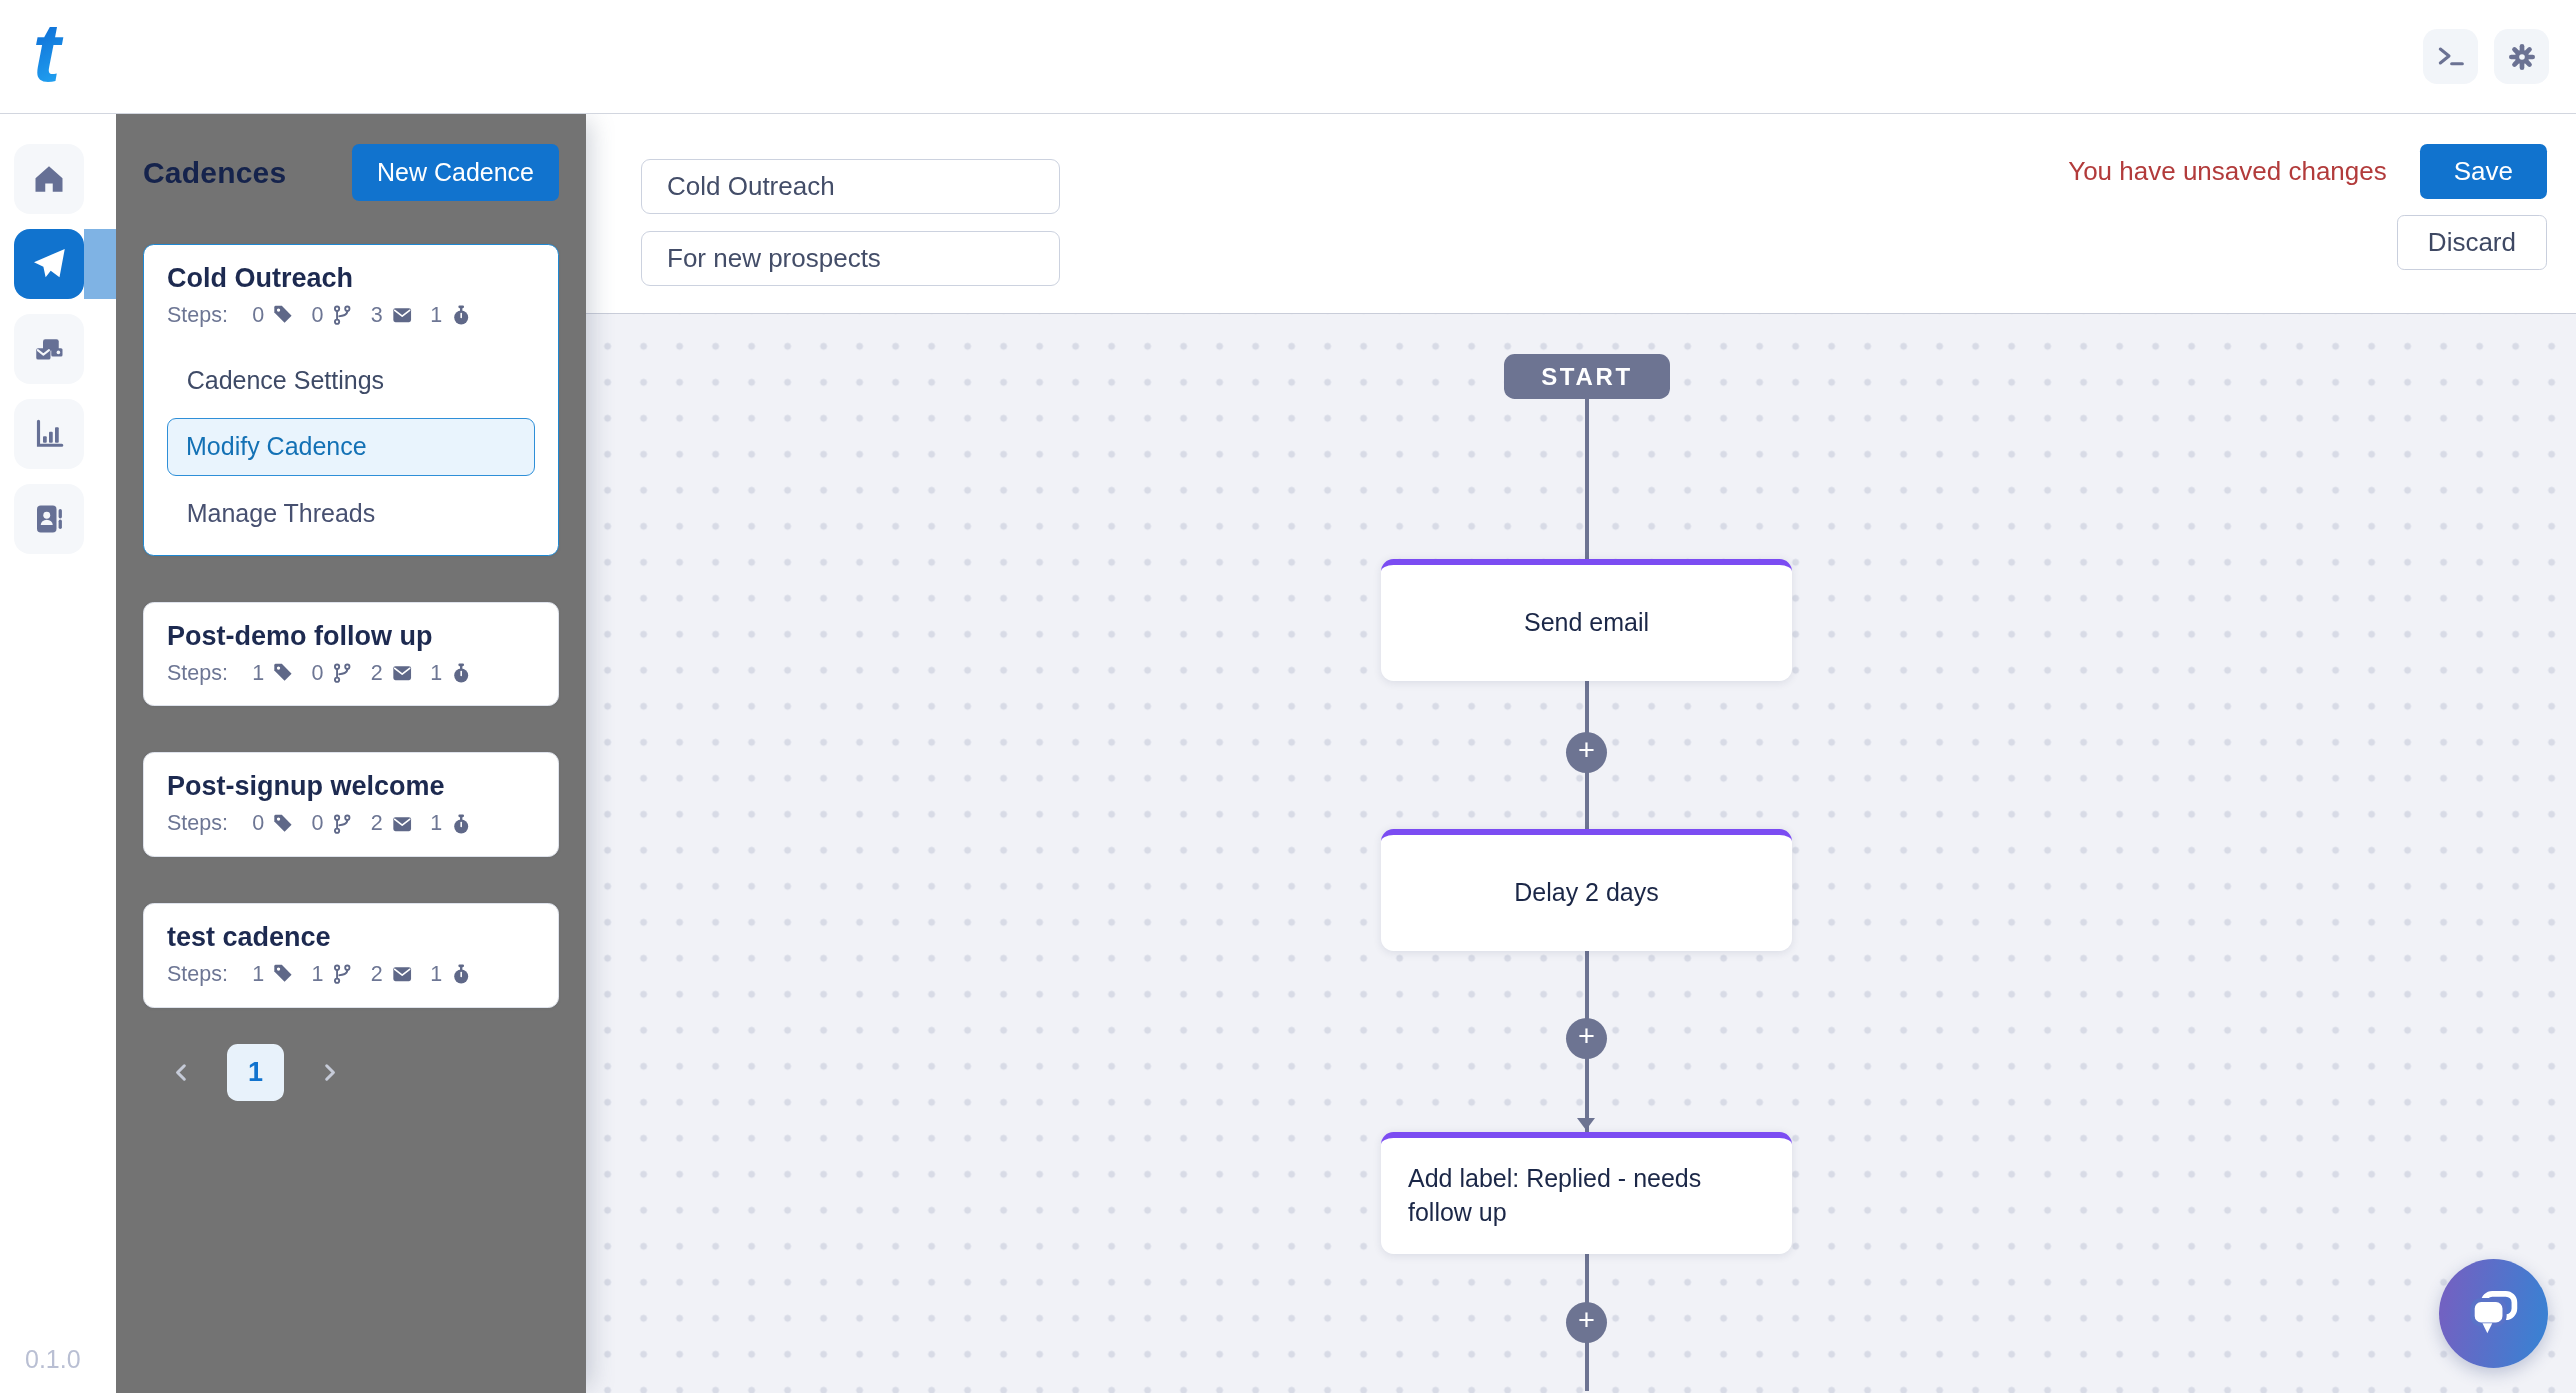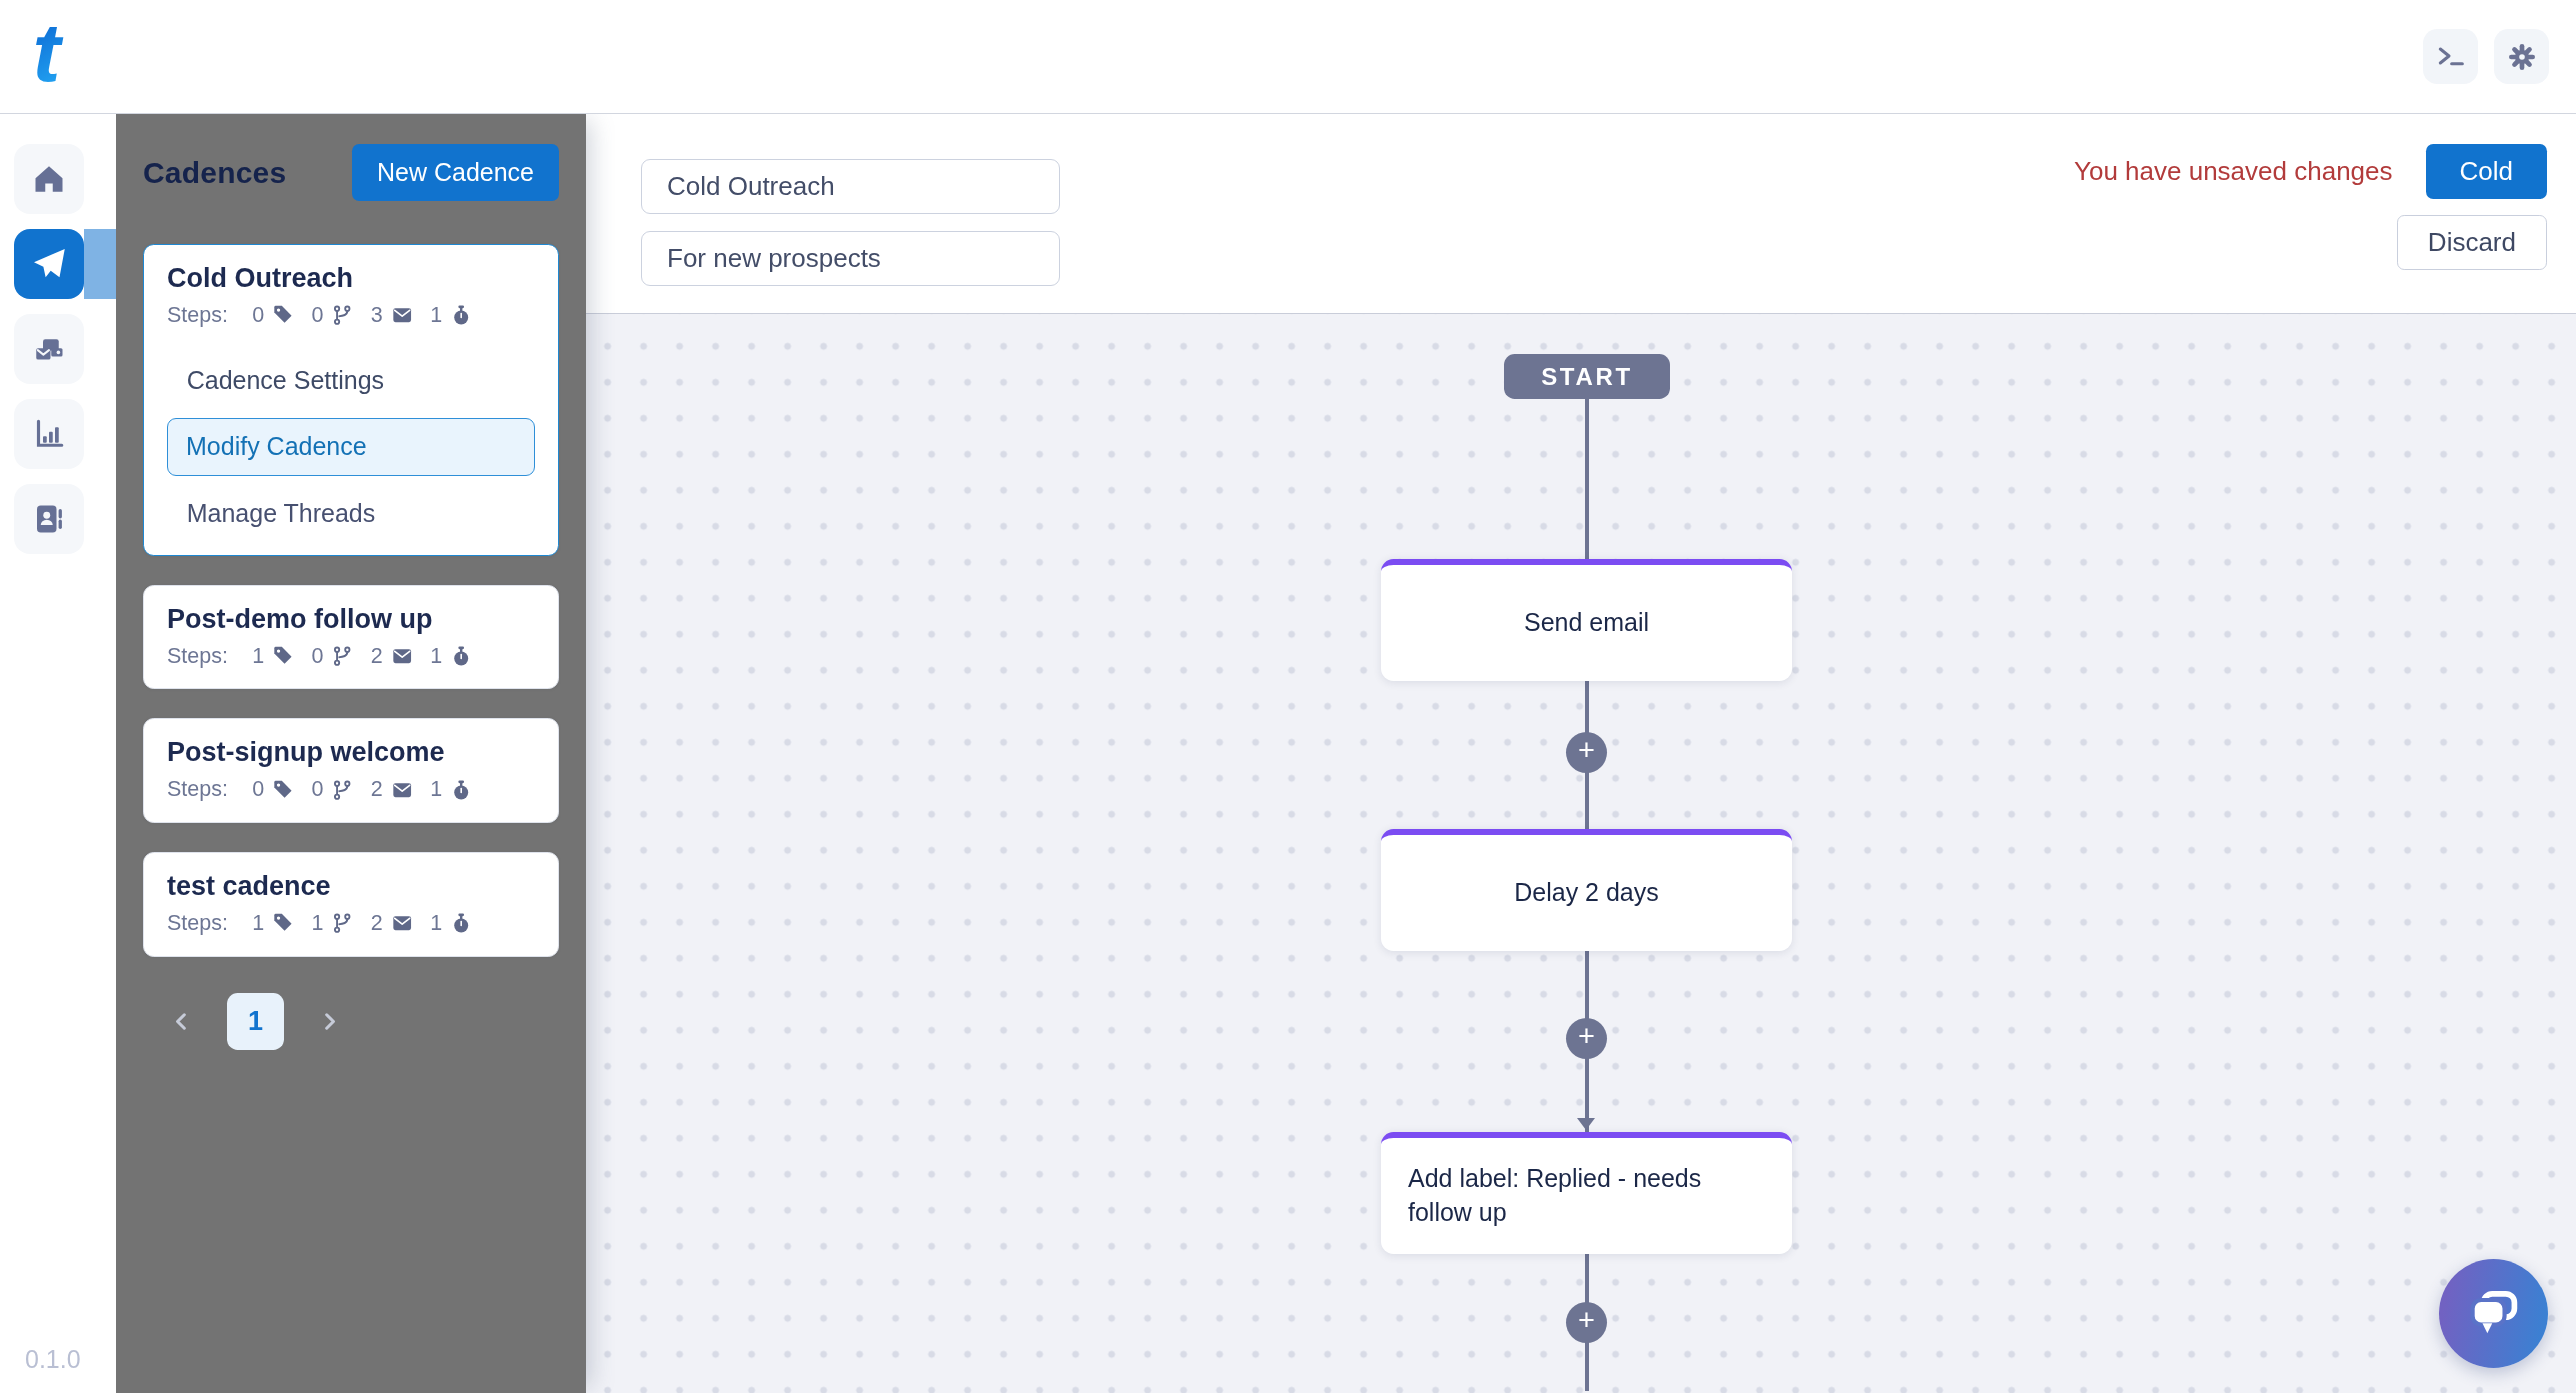--- a/index.html
+++ b/index.html
@@ -57,21 +57,21 @@
     box-shadow:12.5px 0 23px -7.2px rgba(80,92,120,.28);
     padding:30px 27px;box-sizing:border-box;
   }
   .panel-header{display:flex;align-items:center;justify-content:space-between;}
   .panel-title{font-size:30px;font-weight:700;color:#15234c;letter-spacing:0.2px;}
   .btn-primary{
     background:#1173ce;color:#fff;border:none;border-radius:7.2px;cursor:pointer;
     font-size:25px;font-weight:500;font-family:inherit;padding:0 25px;height:57px;
   }
   .cadence-card{
-    border:1.8px solid #dfe3ec;border-radius:10.7px;background:#fff;margin-top:29px;
+    border:1.8px solid #dfe3ec;border-radius:10.7px;background:#fff;margin-top:46px;
     padding:18px 23px 19.7px 23px;box-shadow:0 0.9px 3.6px rgba(20,30,60,.05);cursor:pointer;
   }
   .cadence-card.selected{border-color:#1e88d2;margin-top:43px;padding-bottom:27px;}
   .cadence-name{font-size:27px;font-weight:600;color:#1d2a50;}
   .steps-row{margin-top:9px;display:flex;align-items:center;gap:8px;font-size:21.5px;color:#6d7694;}
   .steps-row .steps-label{margin-right:7.2px;}
   .cnt{margin-left:9px;}
   .cicon{width:22.4px;height:22.4px;color:#5f6888;flex:0 0 auto;}
   .card-menu{margin-top:38px;}
   .menu-item{font-size:25px;color:#3e4a66;padding:0 0 0 19.7px;cursor:pointer;}
@@ -413,21 +413,21 @@
     <main class="main">
 
       <div class="editor-header">
         <div class="inputs">
           <input class="text-input" type="text" value="Cold Outreach" style="">
           <input class="text-input" type="text" value="For new prospects" style="">
         </div>
         <div class="header-actions">
           <div class="actions-row1">
             <span class="unsaved">You have unsaved changes</span>
-            <button class="btn-primary btn-save">Cold</button>
+            <button class="btn-primary btn-save">Save</button>
           </div>
           <button class="btn-discard">Discard</button>
         </div>
       </div>
 
       <div class="canvas">
         <div class="flow-line"></div>
 
         <div class="start-node">START</div>
 

